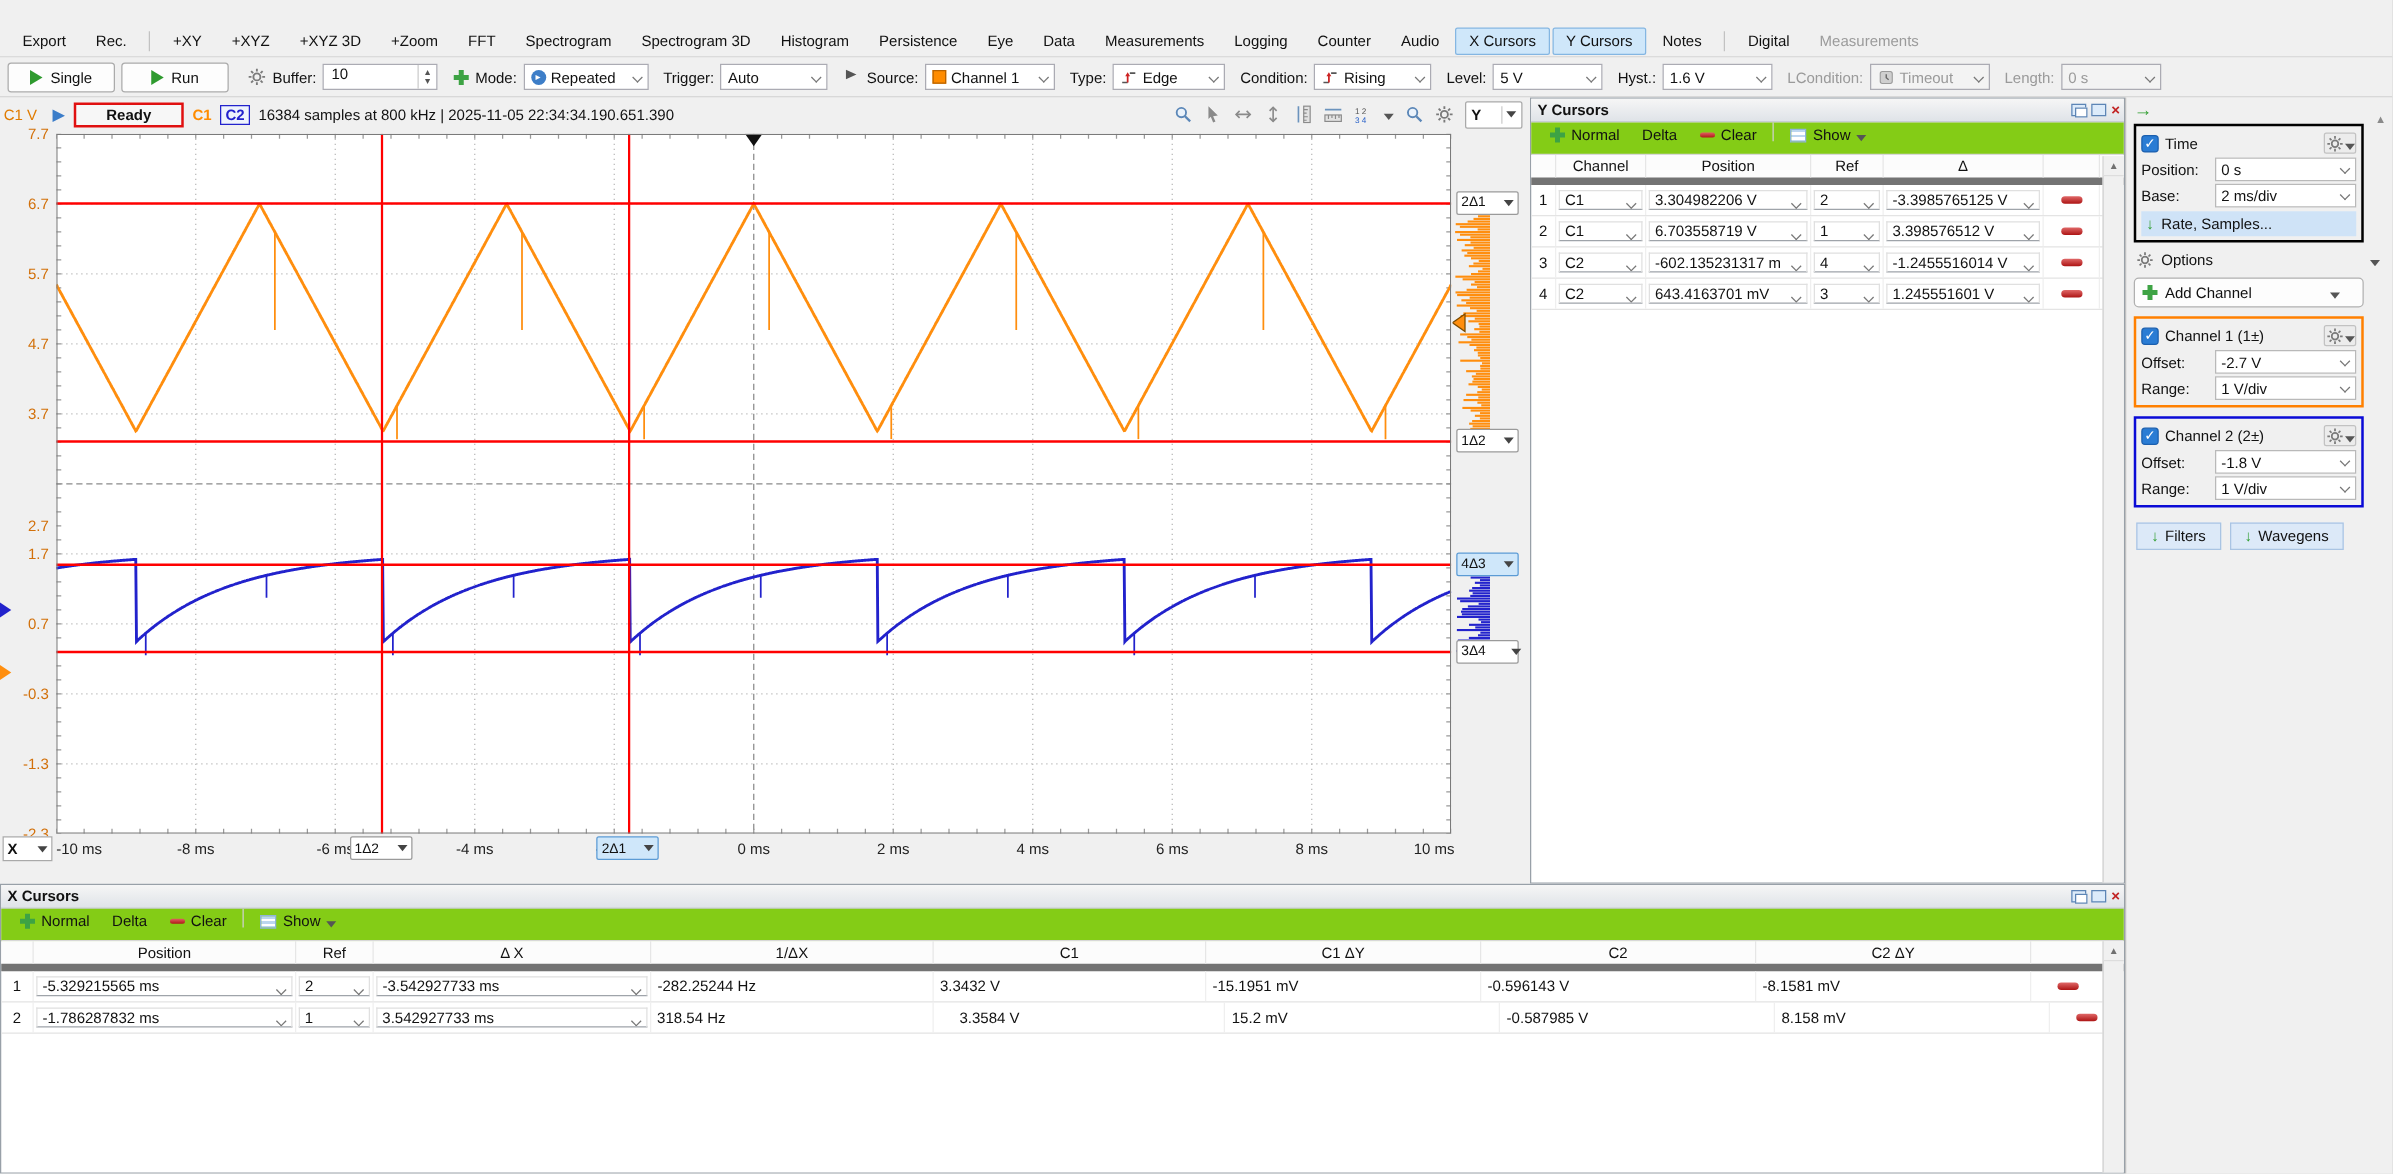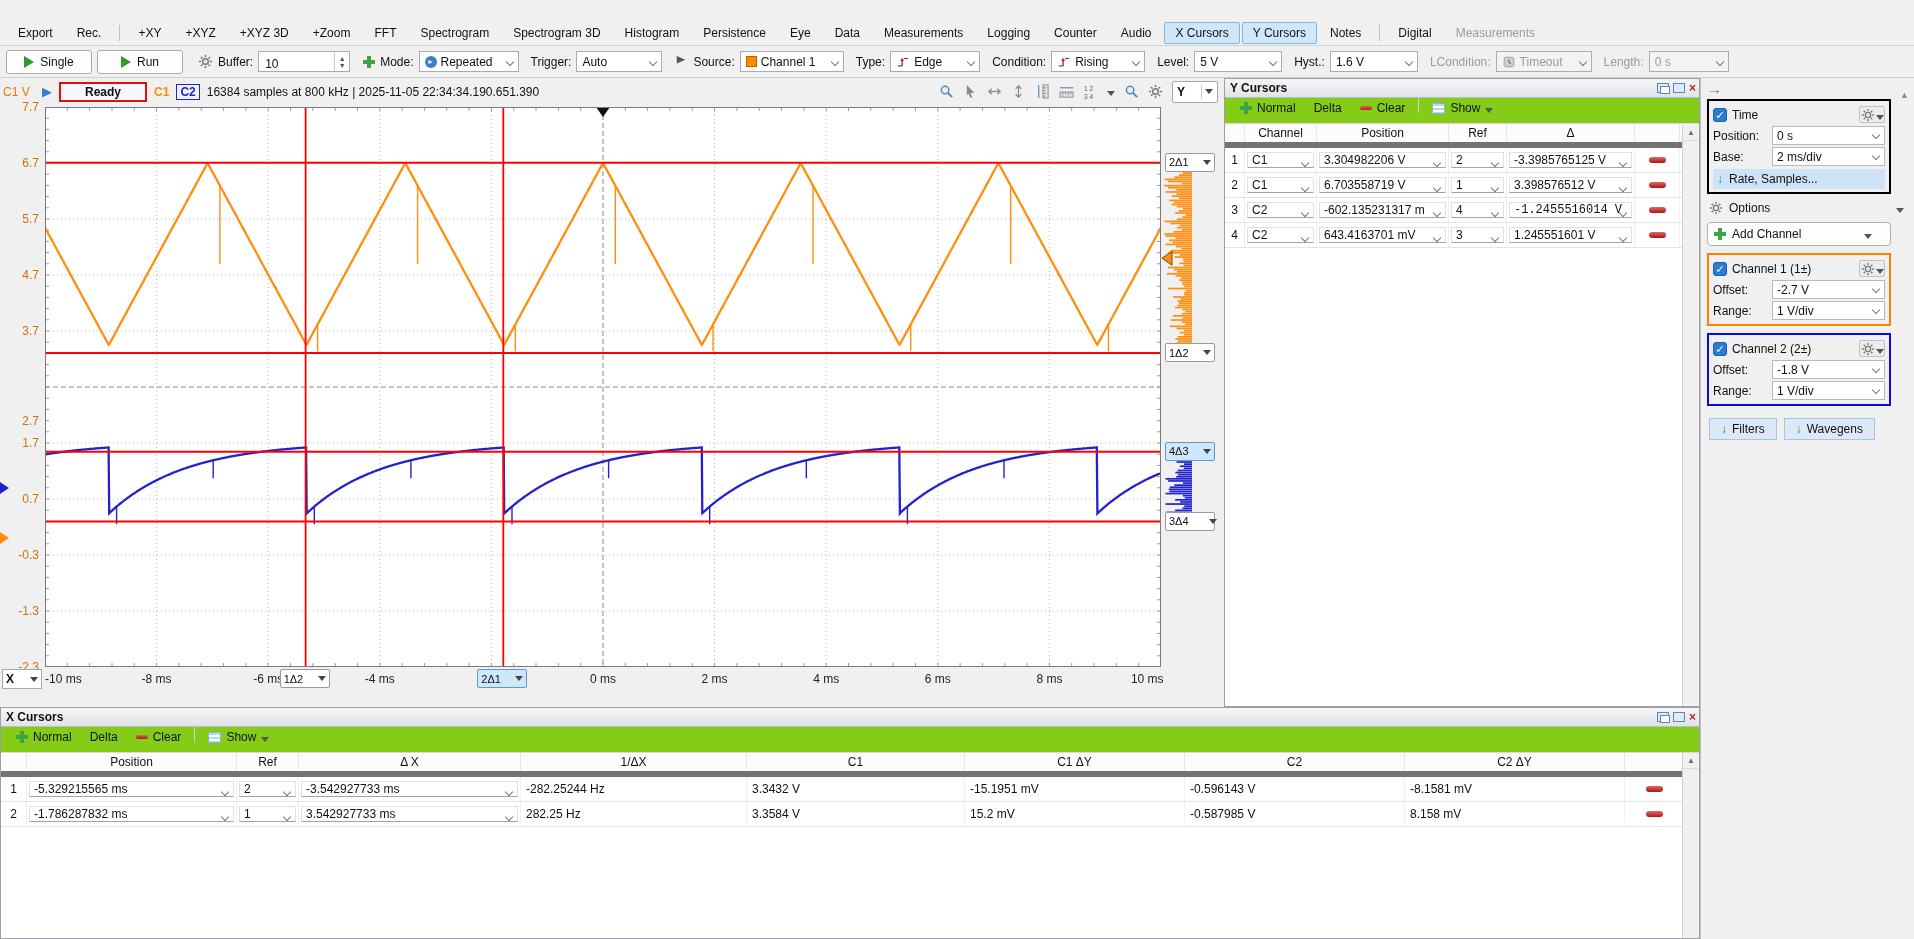--- a/index.html
+++ b/index.html
@@ -23,21 +23,21 @@
            border-bottom:1px solid #cfcfcf;display:flex;align-items:center;padding:0 6px;gap:5px;}
   .tbtn{height:24px;min-width:86px;background:#fdfdfd;border:1px solid #ababab;border-radius:3px;
         display:flex;align-items:center;justify-content:center;gap:6px;padding:0 10px;}
   .tlbl{margin-left:7px;white-space:nowrap;}
   .dis{color:#9a9a9a;}
   .combo{position:relative;display:inline-flex;align-items:center;gap:4px;height:21px;background:#fff;
          border:1px solid #ababb3;padding:0 16px 0 5px;white-space:nowrap;}
   .combo.gr{background:#f3f3f3;color:#9a9a9a;}
   .chev{position:absolute;right:5px;top:7px;width:6px;height:6px;border-right:1.4px solid #777;
         border-bottom:1.4px solid #777;transform:rotate(45deg);}
-  .spin{position:relative;display:inline-flex;align-items:flex-end;height:21px;width:92px;background:#fff;
+  .spin{position:relative;display:inline-flex;align-items:flex-start;height:21px;width:92px;background:#fff;
         border:1px solid #ababb3;padding:0 18px 0 6px;}
   .spinbtns{position:absolute;right:0;top:0;width:15px;height:100%;border-left:1px solid #ccc;
             display:flex;flex-direction:column;align-items:center;justify-content:center;font-size:7px;color:#555;}
   .playtri{width:0;height:0;border-top:6px solid transparent;border-bottom:6px solid transparent;
            border-left:10px solid #2e9a2e;}
   .ic{width:15px;height:15px;display:inline-block;vertical-align:middle;}
   .ic14{width:14px;height:14px;display:inline-block;}
   .swatch{width:11px;height:11px;background:#ff8c00;border:1px solid #b86300;display:inline-block;}
   .bluecirc{width:12px;height:12px;border-radius:50%;background:#3d7ec8;color:#fff;font-size:8px;
             line-height:12px;text-align:center;display:inline-block;}
@@ -901,21 +901,21 @@
               <span>-602.135231317 m</span>
               <span class="chev" style="top: 7px;"></span>
             </div>
           </div>
           <div class="cell" style="width: 58px; padding: 0px; display: flex;">
             <div class="cc">
               <span>4</span>
               <span class="chev" style="top: 7px;"></span>
             </div>
           </div>
-          <div class="cell" style="width: 128px; padding: 0px; display: flex; font-family: Liberation Mono, monospace;">
+          <div class="cell" style="width: 128px; padding: 0px; display: flex;">
             <div class="cc">
               <span>-1.2455516014 V</span>
               <span class="chev" style="top: 7px;"></span>
             </div>
           </div>
           <div class="cell acell" style="width: 45px;">
             <span class="dash"></span>
           </div>
         </div>
         <div class="trow">
@@ -1037,22 +1037,22 @@
               <span>1</span>
               <span class="chev" style="top: 7px;"></span>
             </div>
           </div>
           <div class="cell" style="width: 222px; padding: 0px; display: flex;">
             <div class="cc">
               <span>3.542927733 ms</span>
               <span class="chev" style="top: 7px;"></span>
             </div>
           </div>
-          <div class="cell" style="width: 226px;">282.25 Hz</div>
-          <div class="cell" style="width: 218px;">3.3584 V</div>
+          <div class="cell" style="width: 226px;">318.54 Hz</div>
+          <div class="cell" style="width: 218px; margin-left: 16px;">3.3584 V</div>
           <div class="cell" style="width: 220px;">15.2 mV</div>
           <div class="cell" style="width: 220px;">-0.587985 V</div>
           <div class="cell" style="width: 220px;">8.158 mV</div>
           <div class="cell acell" style="width: 59px;">
             <span class="dash"></span>
           </div>
         </div>
       </div>
     <div class="sbar" style="right:0;top:45px;bottom:0;">
       <div class="sbtn">▲</div>

